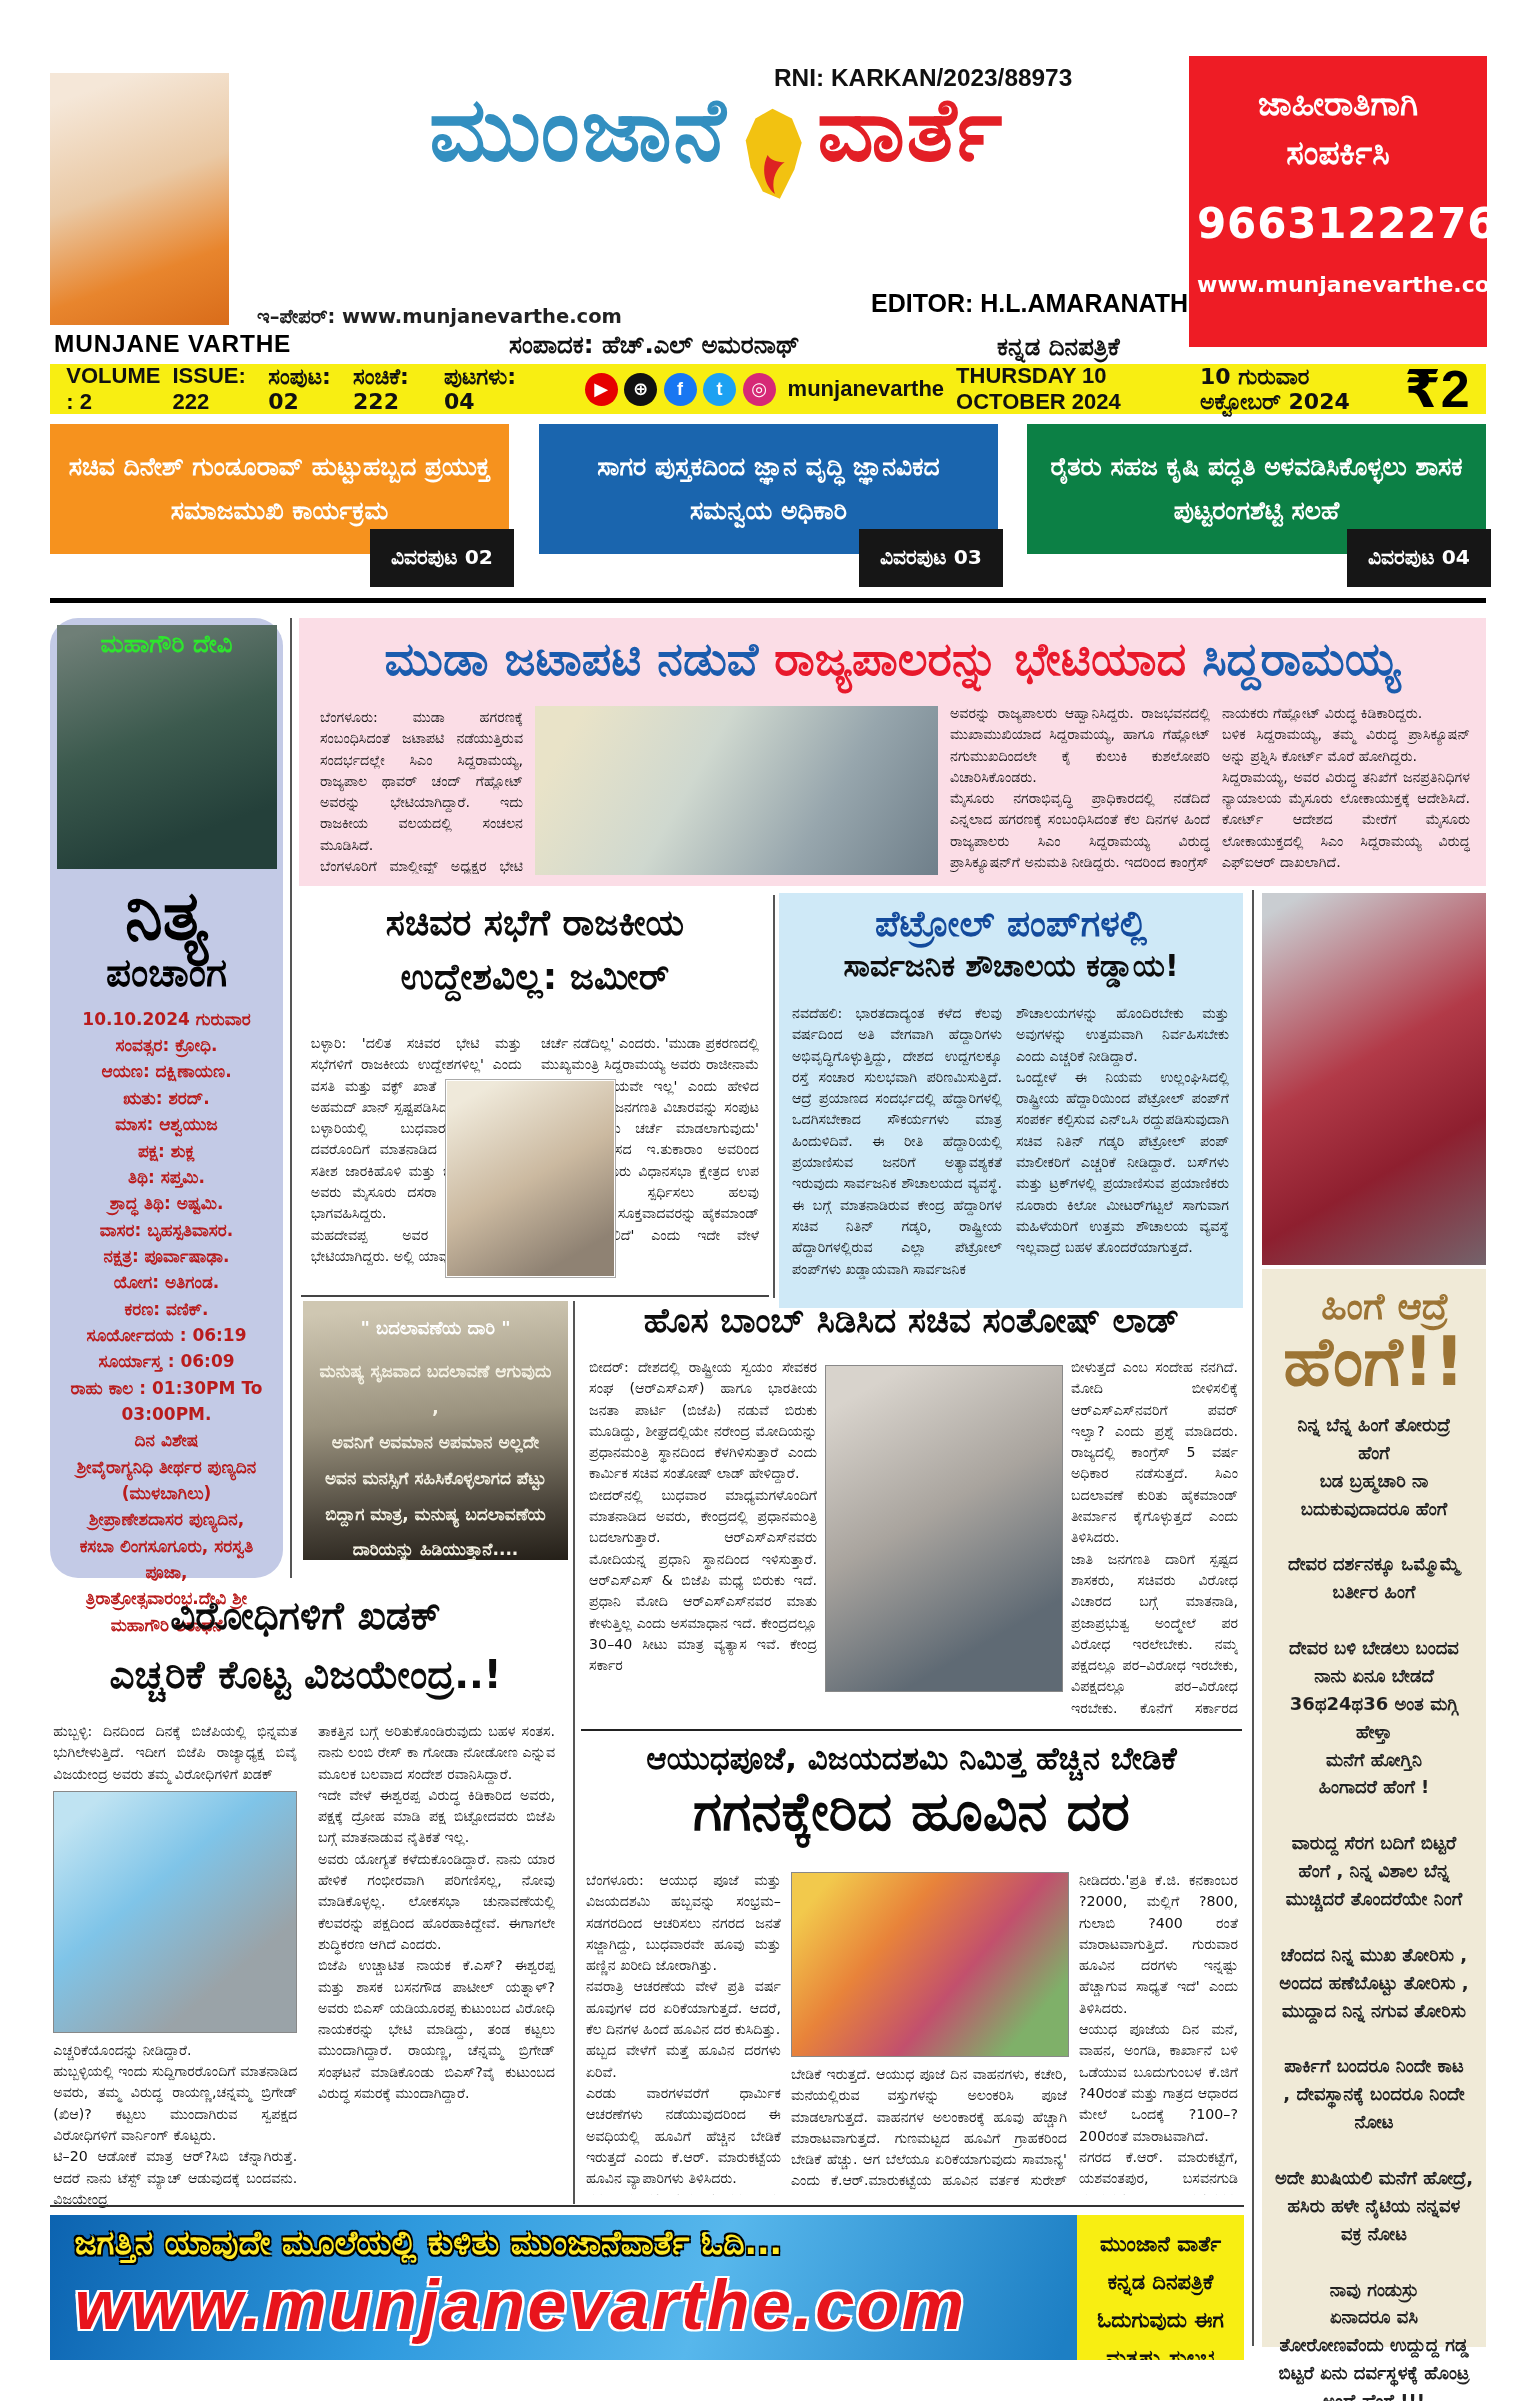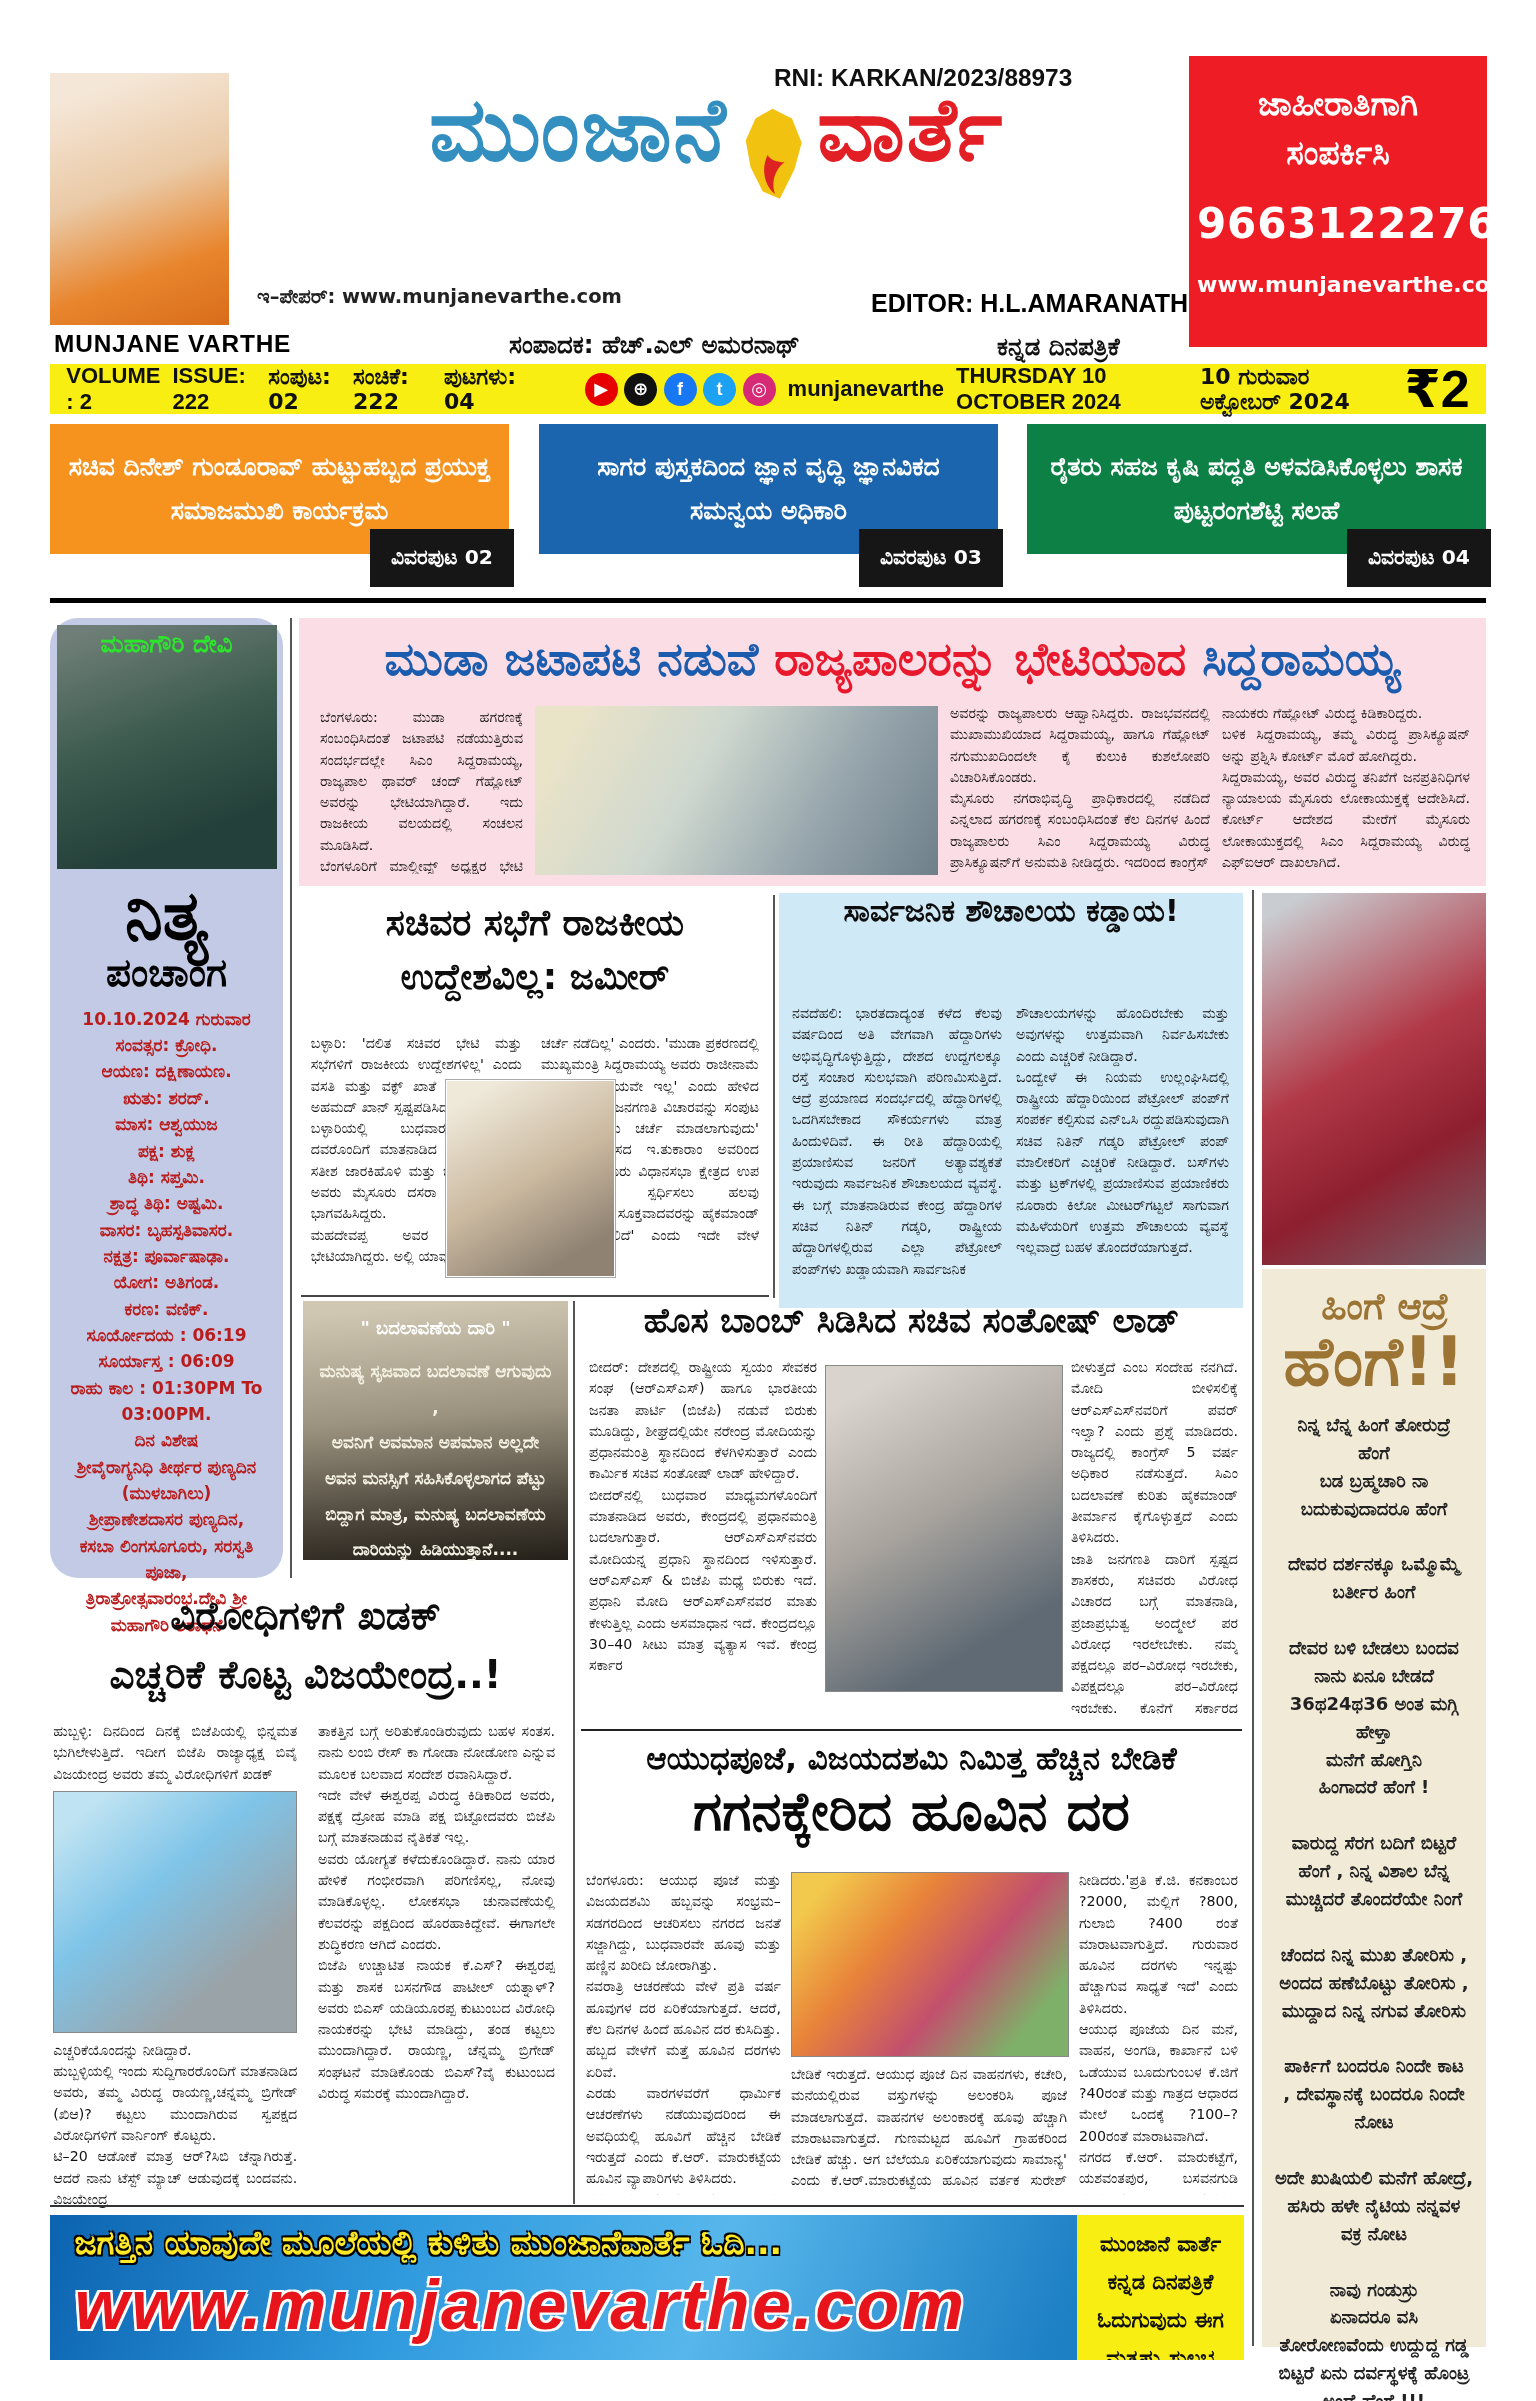--- a/index.html
+++ b/index.html
@@ -97,21 +97,21 @@
       <span class="masthead-title kn mast-blue">ಮುಂಜಾನೆ</span>
       <span style="display:inline-block;vertical-align:middle;margin:0 4.9px;">
         <svg width="73" height="98" viewBox="0 0 60 80">
             <path d="M30 2 L46 10 L54 30 L48 52 L36 76 L22 70 L12 50 L8 28 L16 10 Z" fill="#f2c211"></path>
             <path d="M26 40 C20 52 24 66 32 72 C28 60 34 50 40 46 C34 46 28 44 26 40 Z" fill="#d22"></path>
           </svg>
       </span>
       <span class="masthead-title kn mast-red">ವಾರ್ತೆ</span>
     </div>
 
-    <div class="abs epaper kn" style="left:207px;top:236px;text-align:right;">ಇ–ಪೇಪರ್: www.munjanevarthe.com</div>
+    <div class="abs epaper kn" style="left:207px;top:256px;text-align:right;">ಇ–ಪೇಪರ್: www.munjanevarthe.com</div>
     <div class="abs editor-en" style="left:821px;top:240px;">EDITOR: H.L.AMARANATH</div>
     <div class="abs editor-kn kn" style="left:459px;top:281px;">ಸಂಪಾದಕ: ಹೆಚ್.ಎಲ್ ಅಮರನಾಥ್</div>
     <div class="abs editor-kn kn" style="left:947px;top:283px;">ಕನ್ನಡ ದಿನಪತ್ರಿಕೆ</div>
 
     <div class="abs adbox kn" style="left:1139px;top:6.5px;width:298px;height:291px;">
       <div class="l">ಜಾಹೀರಾತಿಗಾಗಿ</div>
       <div class="l">ಸಂಪರ್ಕಿಸಿ</div>
       <div class="p">9663122276</div>
       <div class="w">www.munjanevarthe.com</div>
     </div>
@@ -206,20 +206,21 @@
     <div class="abs body-txt kn just preline" style="left:9.8px;top:140px;width:211px;height:256px;overflow:hidden;">ಬಳ್ಳಾರಿ: 'ದಲಿತ ಸಚಿವರ ಭೇಟಿ ಮತ್ತು ಸಭೆಗಳಿಗೆ ರಾಜಕೀಯ ಉದ್ದೇಶಗಳಿಲ್ಲ' ಎಂದು ವಸತಿ ಮತ್ತು ವಕ್ಫ್ ಖಾತೆ ಸಚಿವ ಜಮೀರ್ ಅಹಮದ್ ಖಾನ್ ಸ್ಪಷ್ಟಪಡಿಸಿದರು.
 ಬಳ್ಳಾರಿಯಲ್ಲಿ ಬುಧವಾರ ಮಾಧ್ಯಮ ದವರೊಂದಿಗೆ ಮಾತನಾಡಿದ ಅವರು, 'ಸಚಿವ ಸತೀಶ ಜಾರಕಿಹೊಳಿ ಮತ್ತು ಜಿ. ಪರಮೇಶ್ವರ್ ಅವರು ಮೈಸೂರು ದಸರಾ ಕಾರ್ಯಕ್ರಮದಲ್ಲಿ ಭಾಗವಹಿಸಿದ್ದರು.
 ಮಹದೇವಪ್ಪ ಅವರ ನಿವಾಸದಲ್ಲೂ ಭೇಟಿಯಾಗಿದ್ದರು. ಅಲ್ಲಿ ಯಾವುದೇ ರಾಜಕೀಯ</div>
     <div class="abs body-txt kn just preline" style="left:240px;top:140px;width:218px;height:256px;overflow:hidden;">ಚರ್ಚೆ ನಡೆದಿಲ್ಲ' ಎಂದರು. 'ಮುಡಾ ಪ್ರಕರಣದಲ್ಲಿ ಮುಖ್ಯಮಂತ್ರಿ ಸಿದ್ದರಾಮಯ್ಯ ಅವರು ರಾಜೀನಾಮೆ ನೀಡುವ ಪ್ರಮೇಯವೇ ಇಲ್ಲ' ಎಂದು ಹೇಳಿದ ಅವರು, 'ಜಾತಿ ಜನಗಣತಿ ವಿಚಾರವನ್ನು ಸಂಪುಟ ಸಭೆಯಲ್ಲಿ ಇಟ್ಟು ಚರ್ಚೆ ಮಾಡಲಾಗುವುದು' ಎಂದರು. 'ಸಂಸದ ಇ.ತುಕಾರಾಂ ಅವರಿಂದ ತೆರವಾದ ಸಂಡೂರು ವಿಧಾನಸಭಾ ಕ್ಷೇತ್ರದ ಉಪ ಚುನಾವಣೆಯಲ್ಲಿ ಸ್ಪರ್ಧಿಸಲು ಹಲವು ಆಕಾಂಕ್ಷಿಗಳಿದ್ದು, ಸೂಕ್ತವಾದವರನ್ನು ಹೈಕಮಾಂಡ್ ಆಯ್ಕೆ ಮಾಡಲಿದೆ' ಎಂದು ಇದೇ ವೇಳೆ ತಿಳಿಸಿದರು.</div>
     <div class="abs jam-ph" style="left:145px;top:187px;width:167px;height:195px;border:1.6px solid #fff;outline:0.8px solid #aaa;"></div>
   </div>
   <div class="abs divider-v" style="left:773px;top:895px;height:403px;"></div>
   <div class="abs" style="left:301px;top:1295px;width:468px;height:1.6px;background:#444;"></div>
 
   <div class="abs blue-bg" style="left:779px;top:893px;width:464px;height:415px;">
+    <div class="sec-head kn center petrol-h1" style="padding-top:8.1px;line-height:1.3;">ಪೆಟ್ರೋಲ್ ಪಂಪ್‌ಗಳಲ್ಲಿ</div>
     <div class="kn center" style="font-size:30px;font-weight:bold;color:#0d0d0d;">ಸಾರ್ವಜನಿಕ ಶೌಚಾಲಯ ಕಡ್ಡಾಯ!</div>
     <div class="abs body-txt kn just preline" style="left:13px;top:110px;width:210px;height:293px;overflow:hidden;">ನವದೆಹಲಿ: ಭಾರತದಾದ್ಯಂತ ಕಳೆದ ಕೆಲವು ವರ್ಷದಿಂದ ಅತಿ ವೇಗವಾಗಿ ಹೆದ್ದಾರಿಗಳು ಅಭಿವೃದ್ಧಿಗೊಳ್ಳುತ್ತಿದ್ದು, ದೇಶದ ಉದ್ದಗಲಕ್ಕೂ ರಸ್ತೆ ಸಂಚಾರ ಸುಲಭವಾಗಿ ಪರಿಣಮಿಸುತ್ತಿದೆ. ಆದ್ರೆ ಪ್ರಯಾಣದ ಸಂದರ್ಭದಲ್ಲಿ ಹೆದ್ದಾರಿಗಳಲ್ಲಿ ಒದಗಿಸಬೇಕಾದ ಸೌಕರ್ಯಗಳು ಮಾತ್ರ ಹಿಂದುಳಿದಿವೆ. ಈ ರೀತಿ ಹೆದ್ದಾರಿಯಲ್ಲಿ ಪ್ರಯಾಣಿಸುವ ಜನರಿಗೆ ಅತ್ಯಾವಶ್ಯಕತೆ ಇರುವುದು ಸಾರ್ವಜನಿಕ ಶೌಚಾಲಯದ ವ್ಯವಸ್ಥೆ. ಈ ಬಗ್ಗೆ ಮಾತನಾಡಿರುವ ಕೇಂದ್ರ ಹೆದ್ದಾರಿಗಳ ಸಚಿವ ನಿತಿನ್ ಗಡ್ಕರಿ, ರಾಷ್ಟ್ರೀಯ ಹೆದ್ದಾರಿಗಳಲ್ಲಿರುವ ಎಲ್ಲಾ ಪೆಟ್ರೋಲ್ ಪಂಪ್‌ಗಳು ಖಡ್ಡಾಯವಾಗಿ ಸಾರ್ವಜನಿಕ</div>
     <div class="abs body-txt kn just preline" style="left:237px;top:110px;width:213px;height:293px;overflow:hidden;">ಶೌಚಾಲಯಗಳನ್ನು ಹೊಂದಿರಬೇಕು ಮತ್ತು ಅವುಗಳನ್ನು ಉತ್ತಮವಾಗಿ ನಿರ್ವಹಿಸಬೇಕು ಎಂದು ಎಚ್ಚರಿಕೆ ನೀಡಿದ್ದಾರೆ.
 ಒಂದ್ವೇಳೆ ಈ ನಿಯಮ ಉಲ್ಲಂಘಿಸಿದಲ್ಲಿ ರಾಷ್ಟ್ರೀಯ ಹೆದ್ದಾರಿಯಿಂದ ಪೆಟ್ರೋಲ್ ಪಂಪ್‌ಗೆ ಸಂಪರ್ಕ ಕಲ್ಪಿಸುವ ಎನ್‌ಒಸಿ ರದ್ದುಪಡಿಸುವುದಾಗಿ ಸಚಿವ ನಿತಿನ್ ಗಡ್ಕರಿ ಪೆಟ್ರೋಲ್ ಪಂಪ್ ಮಾಲೀಕರಿಗೆ ಎಚ್ಚರಿಕೆ ನೀಡಿದ್ದಾರೆ. ಬಸ್‌ಗಳು ಮತ್ತು ಟ್ರಕ್‌ಗಳಲ್ಲಿ ಪ್ರಯಾಣಿಸುವ ಪ್ರಯಾಣಿಕರು ನೂರಾರು ಕಿಲೋ ಮೀಟರ್‌ಗಟ್ಟಲೆ ಸಾಗುವಾಗ ಮಹಿಳೆಯರಿಗೆ ಉತ್ತಮ ಶೌಚಾಲಯ ವ್ಯವಸ್ಥೆ ಇಲ್ಲವಾದ್ರೆ ಬಹಳ ತೊಂದರೆಯಾಗುತ್ತದೆ.</div>
   </div>
 
   <div class="abs divider-v" style="left:1252px;top:890px;height:1456px;"></div>
   <div class="abs model-ph" style="left:1262px;top:893px;width:224px;height:372px;"></div>
   <div class="abs cream-bg" style="left:1262px;top:1269px;width:224px;height:1078px;">
     <div class="poem-title-s kn center" style="padding-top:16.3px;padding-left:22px;">ಹಿಂಗೆ ಆದ್ರೆ</div>

